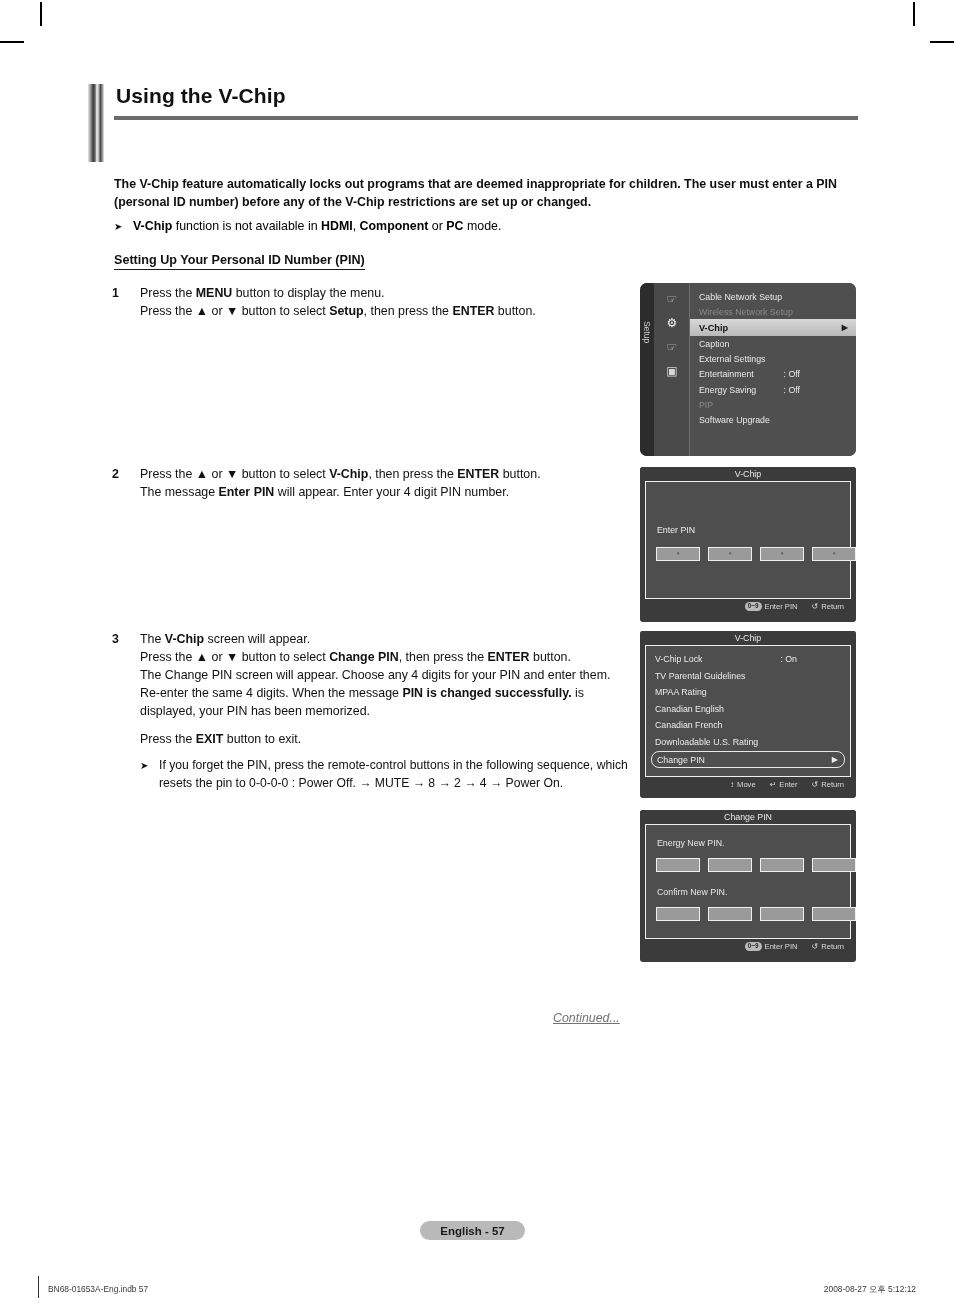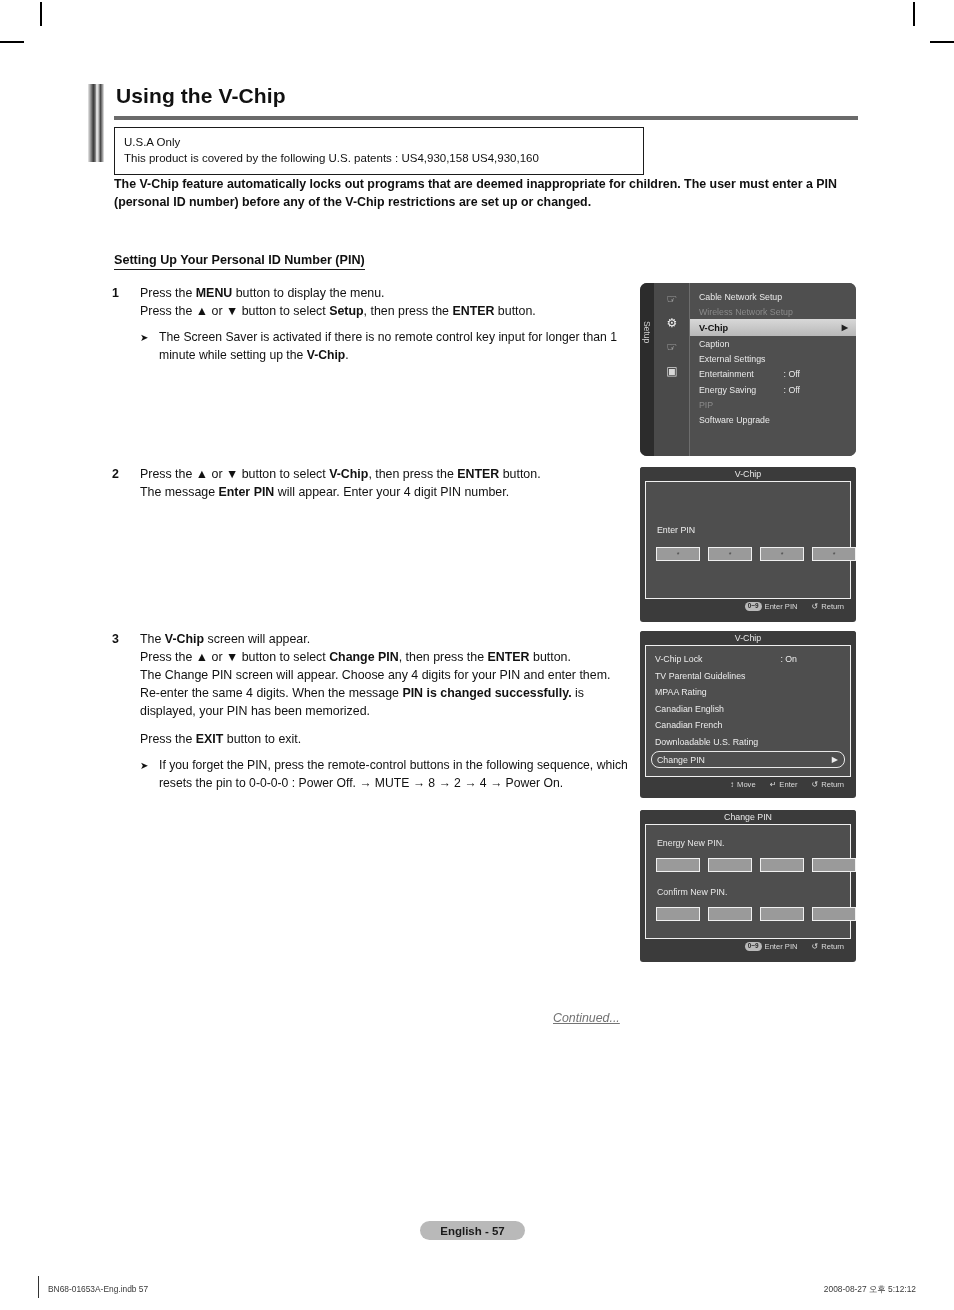--- a/index.html
+++ b/index.html
@@ -371,39 +371,35 @@
   <div class="crop crop-tl-h"></div>
   <div class="crop crop-tr-v"></div>
   <div class="crop crop-tr-h"></div>
 
   <div class="title-bar-wrap">
     <div class="title-deco"></div>
     <div class="page-title">Using the V-Chip</div>
     <div class="title-rule"></div>
   </div>
 
-  <div class="patent-box">
-    <div>U.S.A Only</div>
-    <div>This product is covered by the following U.S. patents : US4,930,158 US4,930,160</div>
-  </div>
 
   <div class="lead">The V-Chip feature automatically locks out programs that are deemed inappropriate for children. The user must enter a PIN (personal ID number) before any of the V-Chip restrictions are set up or changed.</div>
 
+  <div class="bullet-row b1">
+    <span class="arrow"></span>
+    <span><b>V-Chip</b> function is not available in <b>HDMI</b>, <b>Component</b> or <b>PC</b> mode.</span>
+  </div>
 
   <div class="section-head">Setting Up Your Personal ID Number (PIN)</div>
 
   <div class="step step1">
     <div class="step-num">1</div>
     <div class="step-body">
       <div>Press the <b>MENU</b> button to display the menu.</div>
       <div>Press the ▲ or ▼ button to select <b>Setup</b>, then press the <b>ENTER</b> button.</div>
-      <div class="sub-bullet">
-        <span class="arrow"></span>
-        <span>The Screen Saver is activated if there is no remote control key input for longer than 1 minute while setting up the <b>V-Chip</b>.</span>
-      </div>
     </div>
   </div>
 
   <div class="step step2">
     <div class="step-num">2</div>
     <div class="step-body">
       <div>Press the ▲ or ▼ button to select <b>V-Chip</b>, then press the <b>ENTER</b> button.</div>
       <div>The message <b>Enter PIN</b> will appear. Enter your 4 digit PIN number.</div>
     </div>
   </div>

